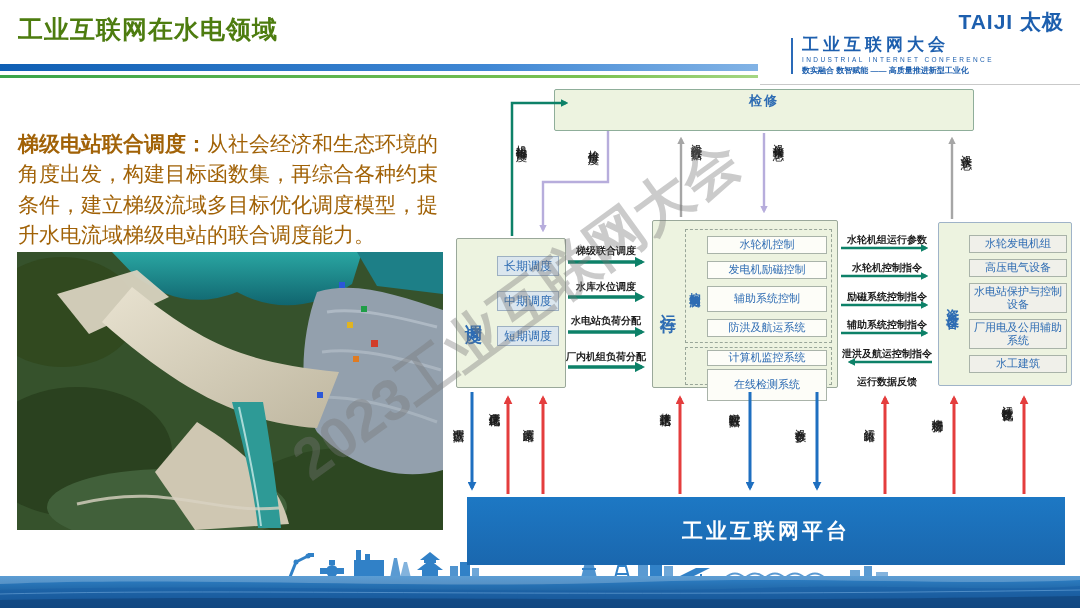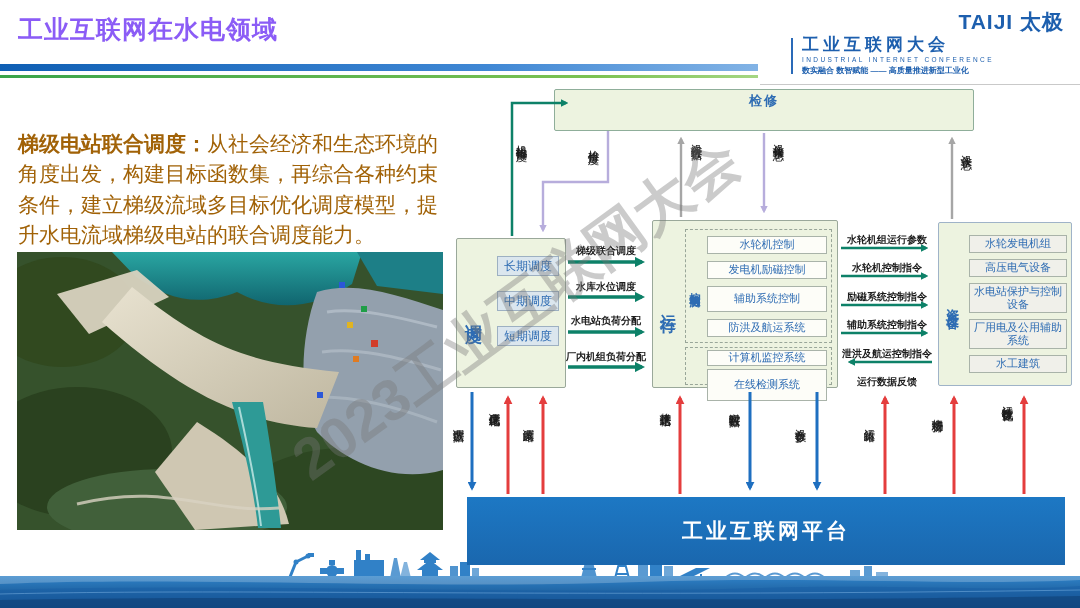--- a/index.html
+++ b/index.html
@@ -1,19 +1,19 @@
 <!DOCTYPE html>
 <html><head>
 <meta charset="utf-8">
 <style>
   html,body{margin:0;padding:0;background:#888;}
   .slide{position:relative;width:1080px;height:608px;background:#ffffff;overflow:hidden;
          font-family:"Liberation Sans","DejaVu Sans",sans-serif;margin:0 auto;}
   
-  .page-title{position:absolute;left:18px;top:13px;font-size:25px;font-weight:600;color:#8b5cf6;letter-spacing:1px;z-index:2;}
+  .page-title{position:absolute;left:18px;top:13px;font-size:25px;font-weight:600;color:#4d7c0f;letter-spacing:1px;z-index:2;}
   .rule-blue{position:absolute;left:0;top:64px;width:1080px;height:7px;
              background:linear-gradient(to right,#0f5fb4,#3f87d4 45%,#9cc4ec 80%,#e3eefa);z-index:1;}
   .rule-green{position:absolute;left:0;top:75px;width:1080px;height:3px;
               background:linear-gradient(to right,#3aa44a,#7cc252 55%,#cdeab4 85%,#f2faea);z-index:1;}
   .logo-cover{position:absolute;left:758px;top:54px;width:322px;height:31px;background:#fff;z-index:2;}
   .logo-underline{position:absolute;left:760px;top:84px;width:320px;height:1px;background:#c9c9c9;z-index:2;}
   .taiji{position:absolute;right:16px;top:8px;font-size:21px;font-weight:800;color:#1d5fae;letter-spacing:1px;z-index:3;}
   .conf{position:absolute;left:782px;top:36px;width:292px;display:flex;align-items:center;z-index:3;}
   .conf-left{text-align:center;width:96px;}
   .conf-year{font-size:29px;font-weight:800;color:#7ab92f;letter-spacing:2px;line-height:1;}

